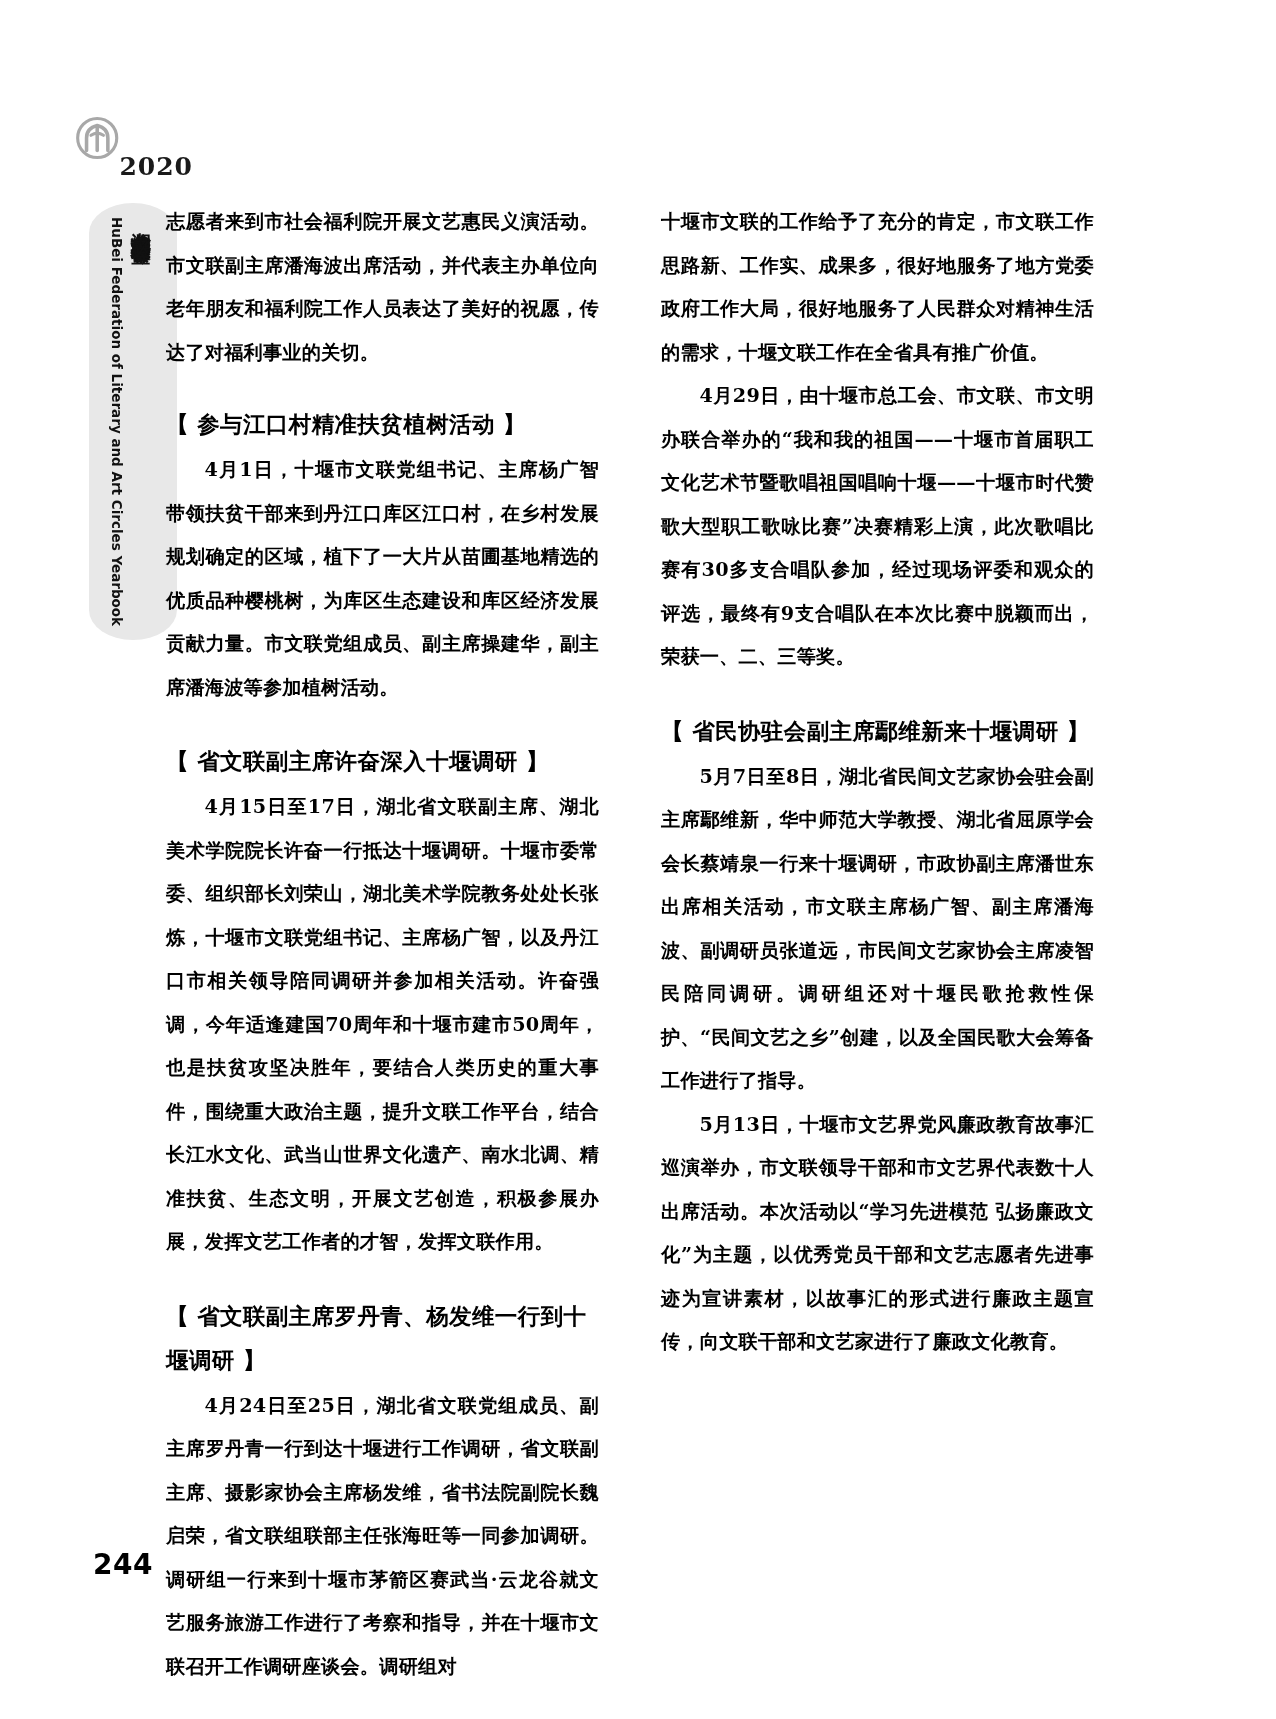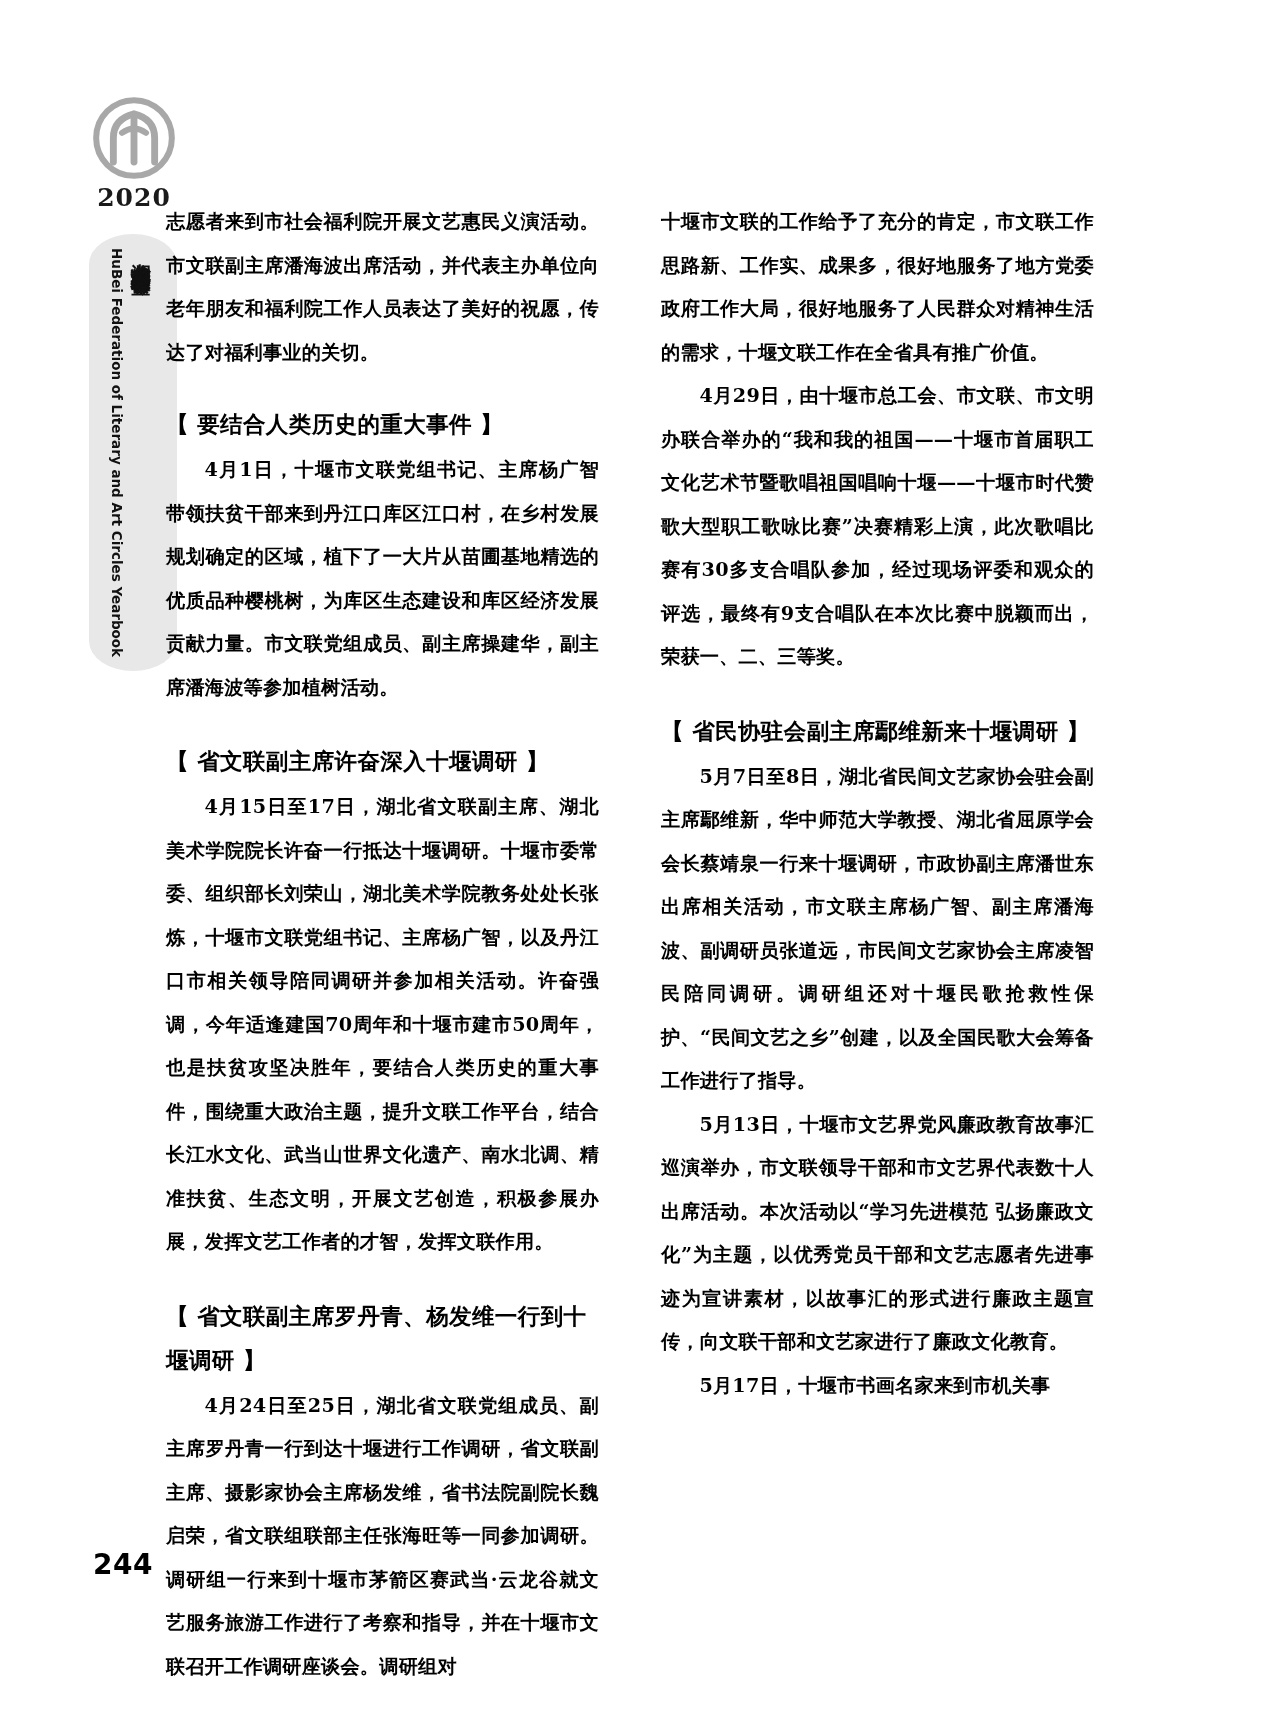--- a/index.html
+++ b/index.html
@@ -27,22 +27,22 @@
   .margin-band {
     position: absolute;
     left: 75px;
     top: 95px;
     width: 118px;
   }
 
   .logo-wrap {
     width: 118px;
     display: flex;
-    flex-direction: column;
-    align-items: center;
+    flex-direction: row;
+    align-items: flex-end;
   }
   .logo-mark {
     width: 86px;
     height: 86px;
   }
   .logo-year {
     font-family: "DejaVu Serif", "Liberation Serif", serif;
     font-weight: bold;
     font-size: 25px;
     letter-spacing: 1px;
@@ -160,42 +160,41 @@
     </div>
 
   </div>
 
   <div class="cols">
 
     <div class="col">
 
       <p class="para">志愿者来到市社会福利院开展文艺惠民义演活动。市文联副主席潘海波出席活动，并代表主办单位向老年朋友和福利院工作人员表达了美好的祝愿，传达了对福利事业的关切。</p>
 
-      <h2 class="heading first">【 要结合人类历史的重大事件 】</h2>
+      <h2 class="heading first">【 参与江口村精准扶贫植树活动 】</h2>
       <p class="para indent">4月1日，十堰市文联党组书记、主席杨广智带领扶贫干部来到丹江口库区江口村，在乡村发展规划确定的区域，植下了一大片从苗圃基地精选的优质品种樱桃树，为库区生态建设和库区经济发展贡献力量。市文联党组成员、副主席操建华，副主席潘海波等参加植树活动。</p>
 
       <h2 class="heading">【 省文联副主席许奋深入十堰调研 】</h2>
       <p class="para indent">4月15日至17日，湖北省文联副主席、湖北美术学院院长许奋一行抵达十堰调研。十堰市委常委、组织部长刘荣山，湖北美术学院教务处处长张炼，十堰市文联党组书记、主席杨广智，以及丹江口市相关领导陪同调研并参加相关活动。许奋强调，今年适逢建国70周年和十堰市建市50周年，也是扶贫攻坚决胜年，要结合人类历史的重大事件，围绕重大政治主题，提升文联工作平台，结合长江水文化、武当山世界文化遗产、南水北调、精准扶贫、生态文明，开展文艺创造，积极参展办展，发挥文艺工作者的才智，发挥文联作用。</p>
 
       <h2 class="heading">【 省文联副主席罗丹青、杨发维一行到十堰调研 】</h2>
       <p class="para indent">4月24日至25日，湖北省文联党组成员、副主席罗丹青一行到达十堰进行工作调研，省文联副主席、摄影家协会主席杨发维，省书法院副院长魏启荣，省文联组联部主任张海旺等一同参加调研。调研组一行来到十堰市茅箭区赛武当·云龙谷就文艺服务旅游工作进行了考察和指导，并在十堰市文联召开工作调研座谈会。调研组对</p>
 
     </div>
 
     <div class="col">
 
       <p class="para">十堰市文联的工作给予了充分的肯定，市文联工作思路新、工作实、成果多，很好地服务了地方党委政府工作大局，很好地服务了人民群众对精神生活的需求，十堰文联工作在全省具有推广价值。</p>
 
       <p class="para indent">4月29日，由十堰市总工会、市文联、市文明办联合举办的“我和我的祖国——十堰市首届职工文化艺术节暨歌唱祖国唱响十堰——十堰市时代赞歌大型职工歌咏比赛”决赛精彩上演，此次歌唱比赛有30多支合唱队参加，经过现场评委和观众的评选，最终有9支合唱队在本次比赛中脱颖而出，荣获一、二、三等奖。</p>
 
       <h2 class="heading">【 省民协驻会副主席鄢维新来十堰调研 】</h2>
       <p class="para indent">5月7日至8日，湖北省民间文艺家协会驻会副主席鄢维新，华中师范大学教授、湖北省屈原学会会长蔡靖泉一行来十堰调研，市政协副主席潘世东出席相关活动，市文联主席杨广智、副主席潘海波、副调研员张道远，市民间文艺家协会主席凌智民陪同调研。调研组还对十堰民歌抢救性保护、“民间文艺之乡”创建，以及全国民歌大会筹备工作进行了指导。</p>
 
       <p class="para indent">5月13日，十堰市文艺界党风廉政教育故事汇巡演举办，市文联领导干部和市文艺界代表数十人出席活动。本次活动以“学习先进模范 弘扬廉政文化”为主题，以优秀党员干部和文艺志愿者先进事迹为宣讲素材，以故事汇的形式进行廉政主题宣传，向文联干部和文艺家进行了廉政文化教育。</p>
-      <p class="para indent">5月17日，十堰市书画名家来到市机关事</p>
 
     </div>
 
   </div>
 
   <div class="folio">244</div>
 
 </div>
 
 </body></html>

